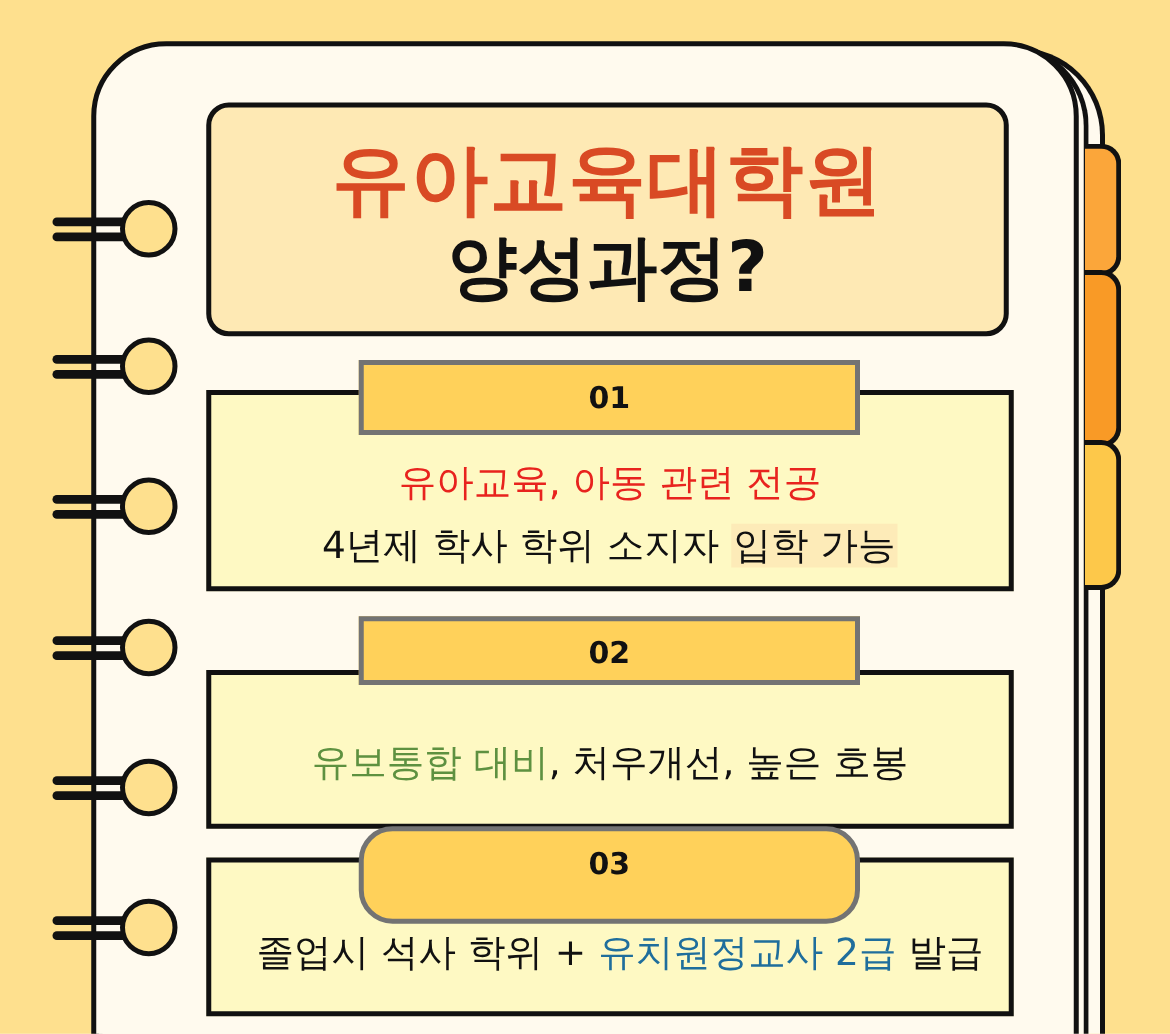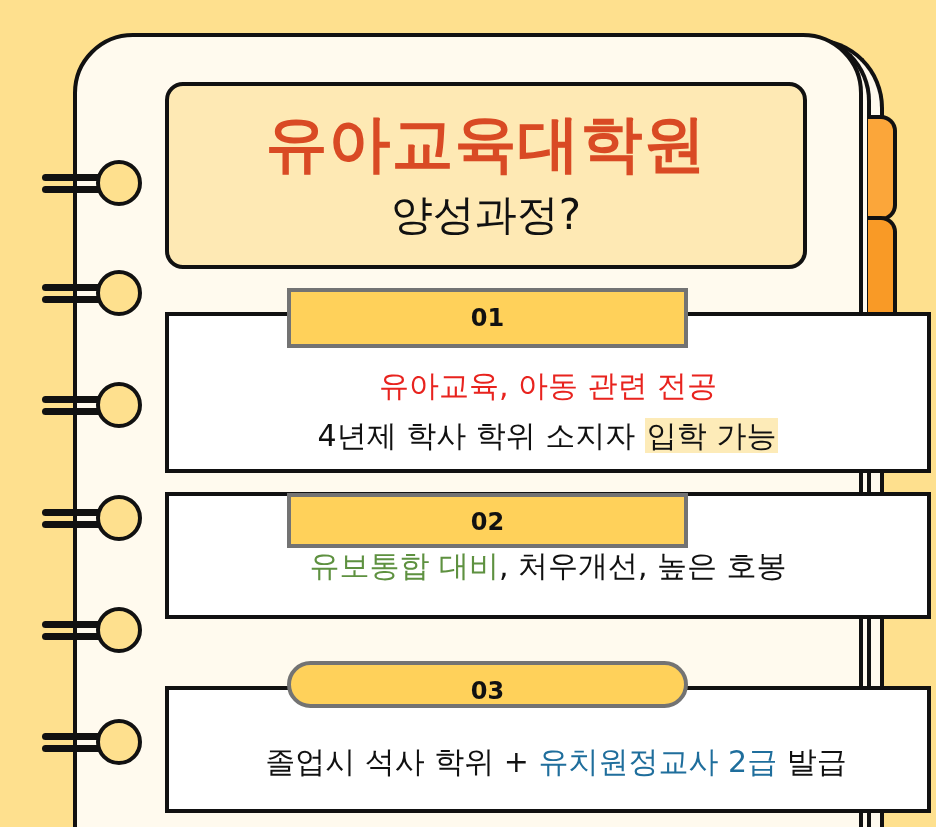--- a/index.html
+++ b/index.html
@@ -45,28 +45,28 @@
   }
   .title-main {
     position: absolute; left: 0; right: 0; top: 22px;
     font-size: 62px; font-weight: bold;
     color: #D94A24;
     letter-spacing: 1px;
     line-height: 72px;
   }
   .title-sub {
     position: absolute; left: 0; right: 0; top: 104px;
-    font-size: 42px; font-weight: normal;
+    font-size: 56px; font-weight: bold;
     color: #111;
     line-height: 50px;
   }
   .section {
     position: absolute;
-    left: 165px; width: 766px;
-    background: #ffffff;
+    left: 165px; width: 646px;
+    background: #fef9c3;
     border: 4px solid #111;
   }
   .section-label {
     position: absolute;
     left: 287px; width: 401px;
     background: #FFD15A;
     border: 4px solid #737373;
     text-align: center;
     font-weight: bold;
     font-size: 24px;
@@ -151,25 +151,25 @@
 <div class="section" style="top:312px;height:161px;">
   <div class="section-line" style="top:50px;color:#E8231E;">
     <span>유아교육, 아동 관련 전공</span>
   </div>
   <div class="section-line" style="top:100px;">
     <span>4년제 학사 학위 소지자 </span><span class="hl">입학 가능</span>
   </div>
 </div>
 <div class="section-label" style="top:288px;height:60px;line-height:52px;">01</div>
 
-<div class="section" style="top:492px;height:127px;text-decoration:underline;">
+<div class="section" style="top:536px;height:127px;text-decoration:underline;">
   <div class="section-line" style="top:50px;">
     <span style="color:#5E9140;">유보통합 대비</span><span>, 처우개선, 높은 호봉</span>
   </div>
 </div>
 <div class="section-label" style="top:493px;height:55px;line-height:50px;">02</div>
 
 <div class="section" style="top:686px;height:127px;">
   <div class="section-line" style="top:52px;padding-left:16px;">
     <span>졸업시 석사 학위 + </span><span style="color:#1F6E9C;">유치원정교사 2급</span><span> 발급</span>
   </div>
 </div>
-<div class="section-label" style="top:661px;height:47px;line-height:53px;border-radius:27px;">03</div>
+<div class="section-label" style="top:661px;height:78px;line-height:53px;border-radius:27px;">03</div>
 
 </body></html>

